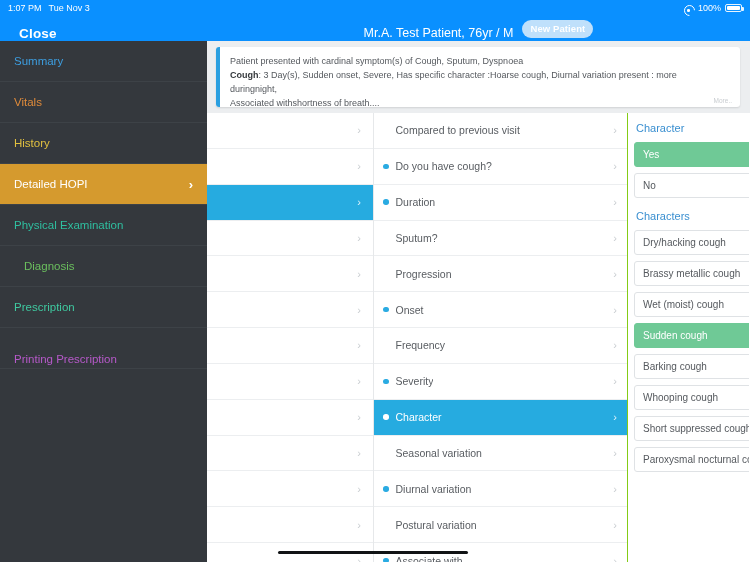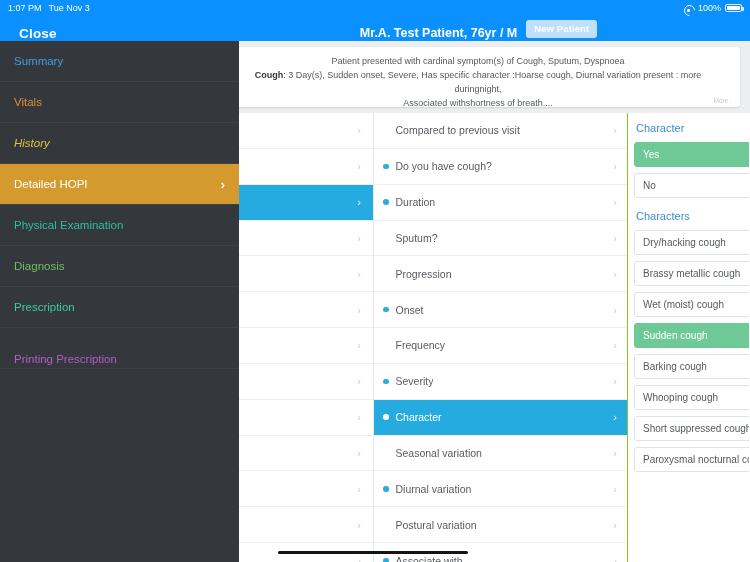--- a/index.html
+++ b/index.html
@@ -50,29 +50,29 @@
     z-index:35;
   }
   .topbar-left .close-lbl {
     color:#fff; font-size:13.5px; font-weight:bold; letter-spacing:.2px;
   }
   .topbar-right {
     position:absolute; top:16px; left:207px; width:543px; height:25px;
     background:#0a90ff; display:flex; align-items:center; justify-content:center;
     gap:9px; z-index:35;
   }
-  .patient-name { color:#fff; font-size:12.5px; font-weight:bold;margin-top:8px; }
+  .patient-name { color:#fff; font-size:12.5px; font-weight:normal;margin-top:8px; }
   .new-patient-badge {
     background:#bfe0fb; color:#ffffff; font-size:9.5px; font-weight:bold;
-    padding:3.5px 8px; border-radius:3px; letter-spacing:.1px;
+    padding:3.5px 8px; border-radius:9px; letter-spacing:.1px;
   }
 
   
   .sidebar {
-    position:absolute; top:41px; left:0; width:239px; height:521px;
+    position:absolute; top:41px; left:0; width:207px; height:521px;
     background:#34383d; z-index:30;
   }
   .side-item {
     height:41px; display:flex; align-items:center;
     padding:0 14px; border-bottom:1px solid #3d4247;
     font-size:11.5px; position:relative;
   }
   .side-item .chev { margin-left:auto; font-size:13px; font-weight:bold; }
   .side-item.active { background:#d59a2e; }
   .side-item.active .side-lbl { color:#ffffff !important; }
@@ -94,21 +94,21 @@
     position:absolute; top:6px; left:9px; width:524px; height:60px;
     background:#ffffff; border-radius:3px;
     box-shadow:0 1px 2px rgba(0,0,0,.12);
     overflow:hidden;
   }
   .summary-accent {
     position:absolute; left:0; top:0; width:3.5px; height:100%;
     background:#2a9fe0;
   }
   .summary-body {
-    padding:8px 14px 0 14px; font-size:9px; color:#55595e; line-height:1.55;text-align:center;
+    padding:8px 14px 0 14px; font-size:9px; color:#55595e; line-height:1.55;
   }
   .summary-body b { color:#35393d; }
   .summary-more {
     position:absolute; right:8px; bottom:3px;
     font-size:6.5px; color:#c8ccd0;
   }
 
   
   .panes {
     position:absolute; top:72px; left:0; width:543px; height:449px;
@@ -193,31 +193,31 @@
 
   <div class="sidebar">
     <div id="side-list">
         <div class="side-item">
           <span class="side-lbl" style="color: rgb(61, 158, 224);">Summary</span>
         </div>
         <div class="side-item">
           <span class="side-lbl" style="color: rgb(224, 139, 58);">Vitals</span>
         </div>
         <div class="side-item">
-          <span class="side-lbl" style="color: rgb(224, 192, 64); font-style: italic;">History</span>
+          <span class="side-lbl" style="color: rgb(224, 192, 64);">History</span>
         </div>
         <div class="side-item active">
           <span class="side-lbl" style="color: rgb(255, 255, 255);">Detailed HOPI</span>
           <span class="chev">›</span>
         </div>
         <div class="side-item">
           <span class="side-lbl" style="color: rgb(47, 191, 160);">Physical Examination</span>
         </div>
         <div class="side-item">
-          <span class="side-lbl" style="color: rgb(107, 191, 94);">Diagnosis</span>
+          <span class="side-lbl" style="color: rgb(107, 191, 94); margin-left: 10px;">Diagnosis</span>
         </div>
         <div class="side-item">
           <span class="side-lbl" style="color: rgb(63, 201, 160);">Prescription</span>
         </div>
         <div class="side-item">
           <span class="side-lbl" style="color: rgb(182, 89, 201); margin-top: 22px;">Printing Prescription</span>
         </div>
       </div>
   </div>
 

